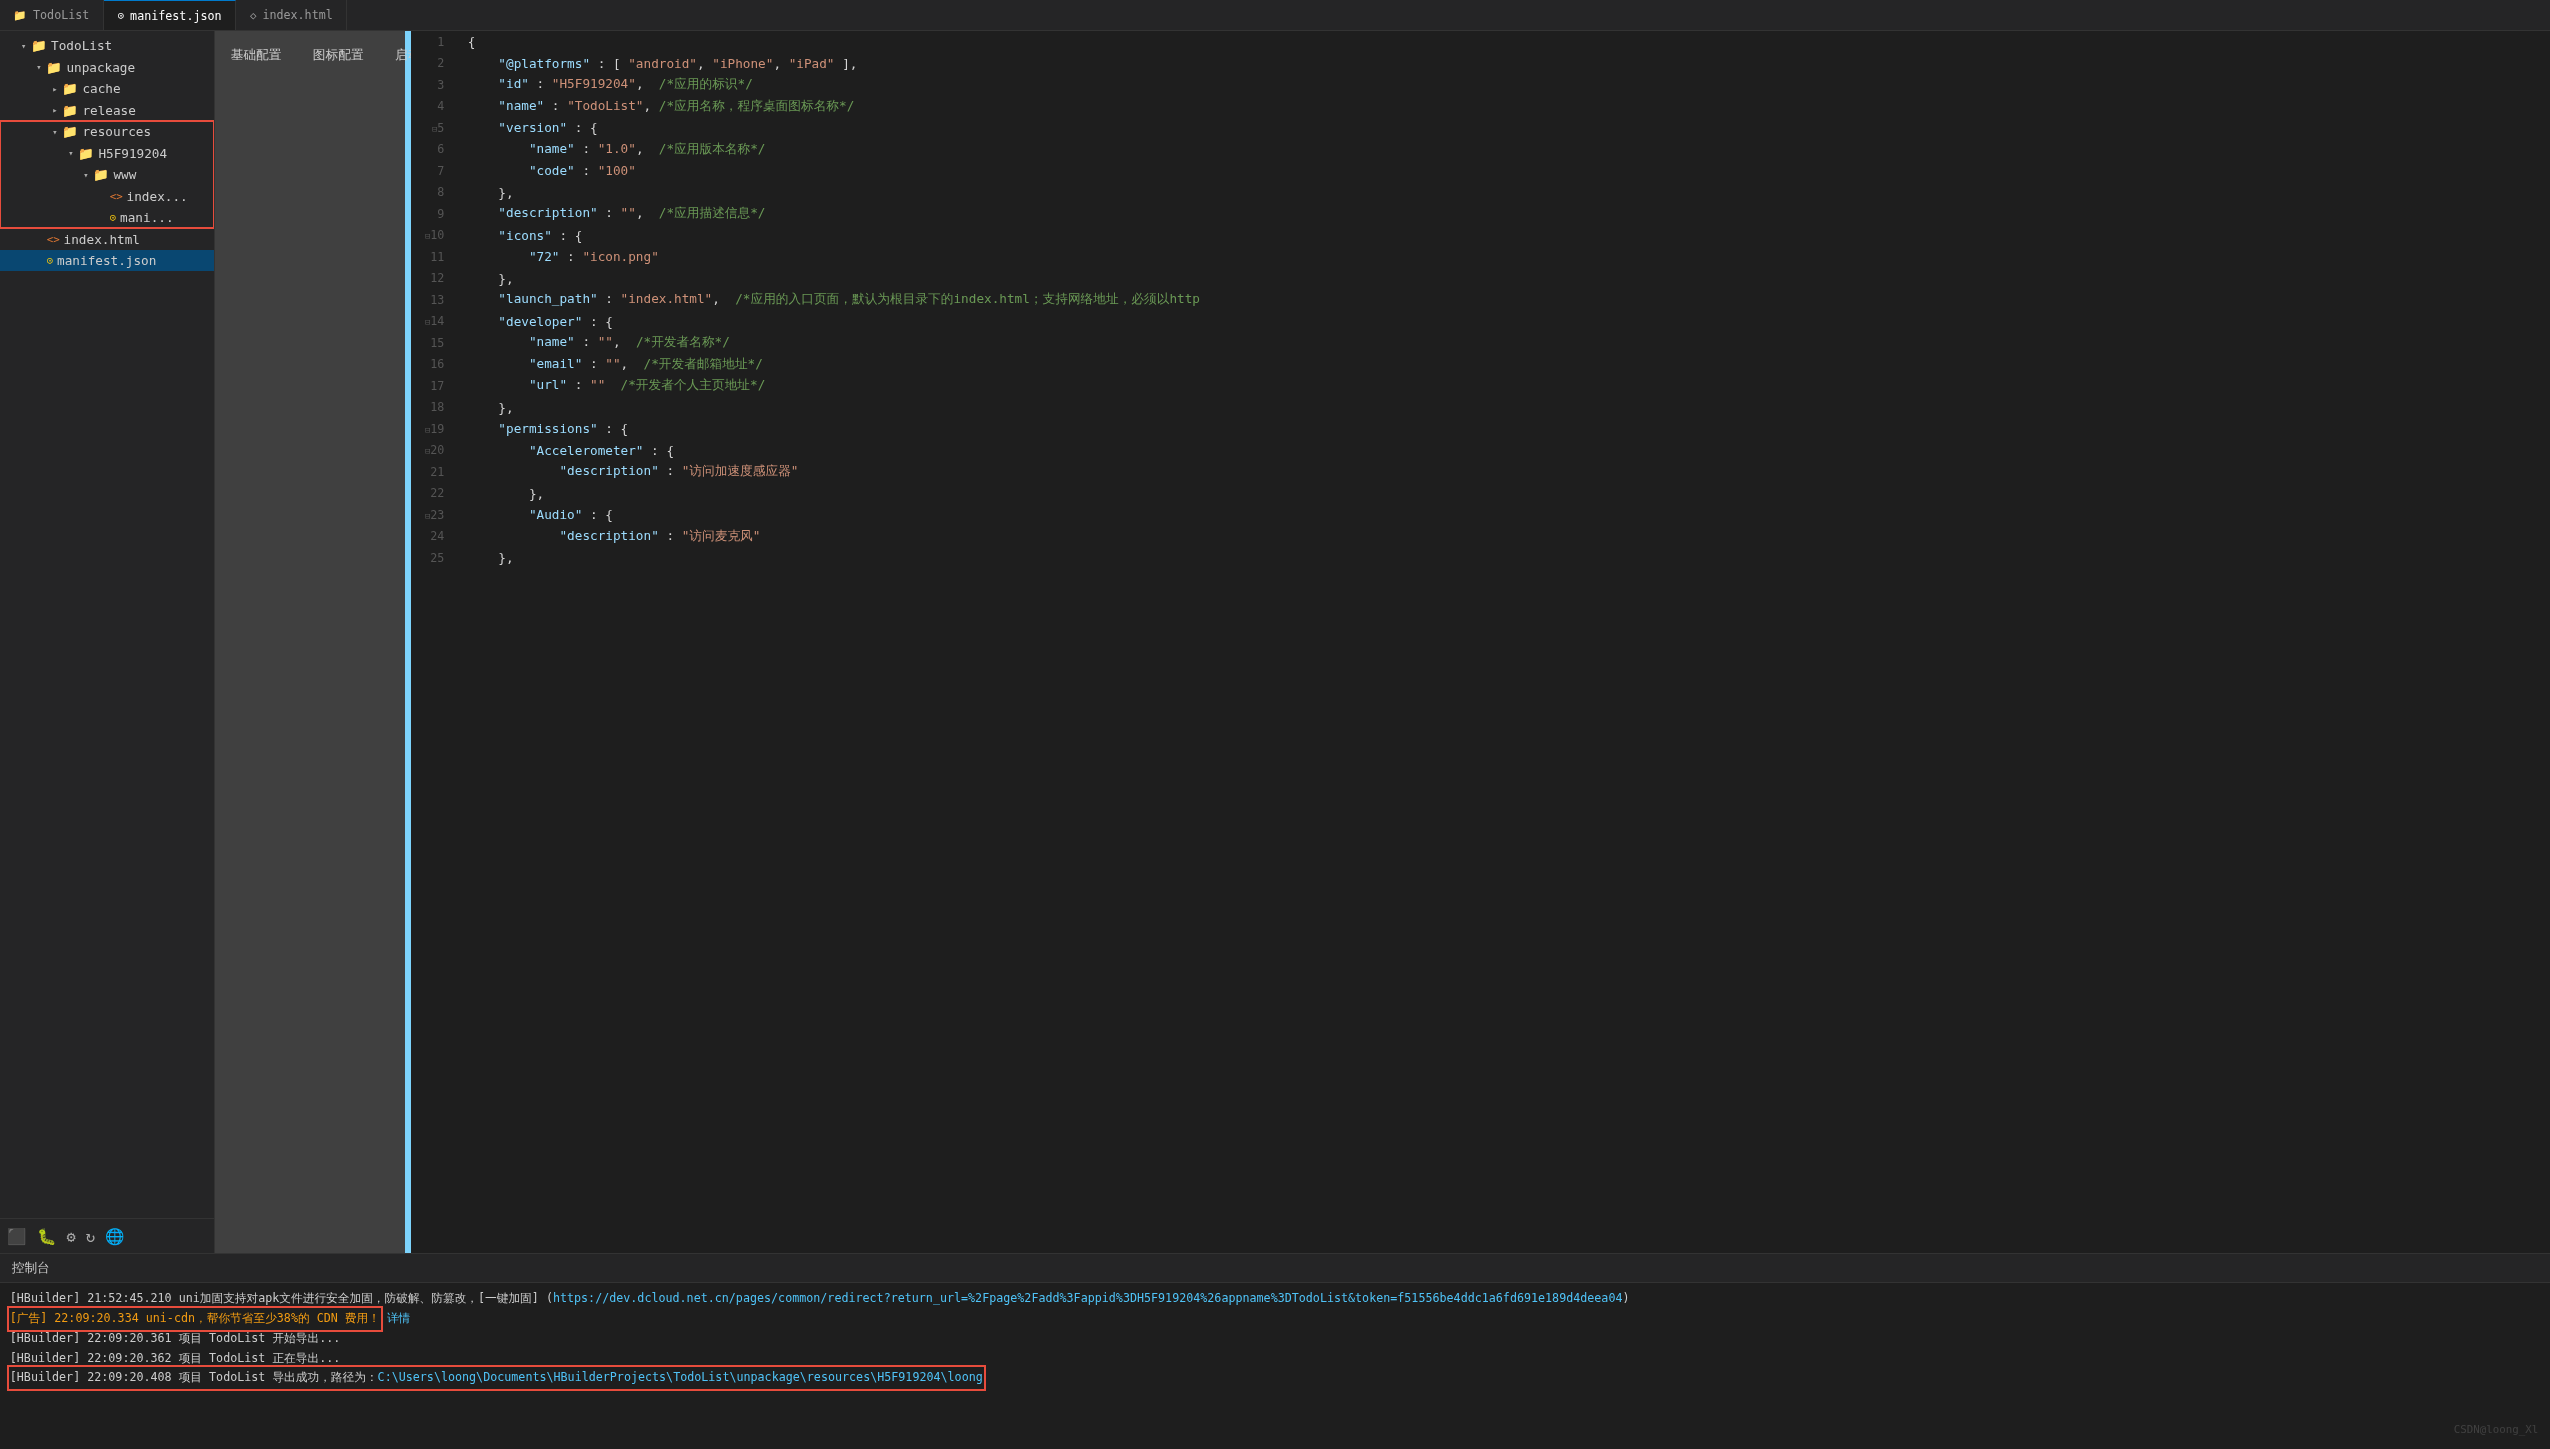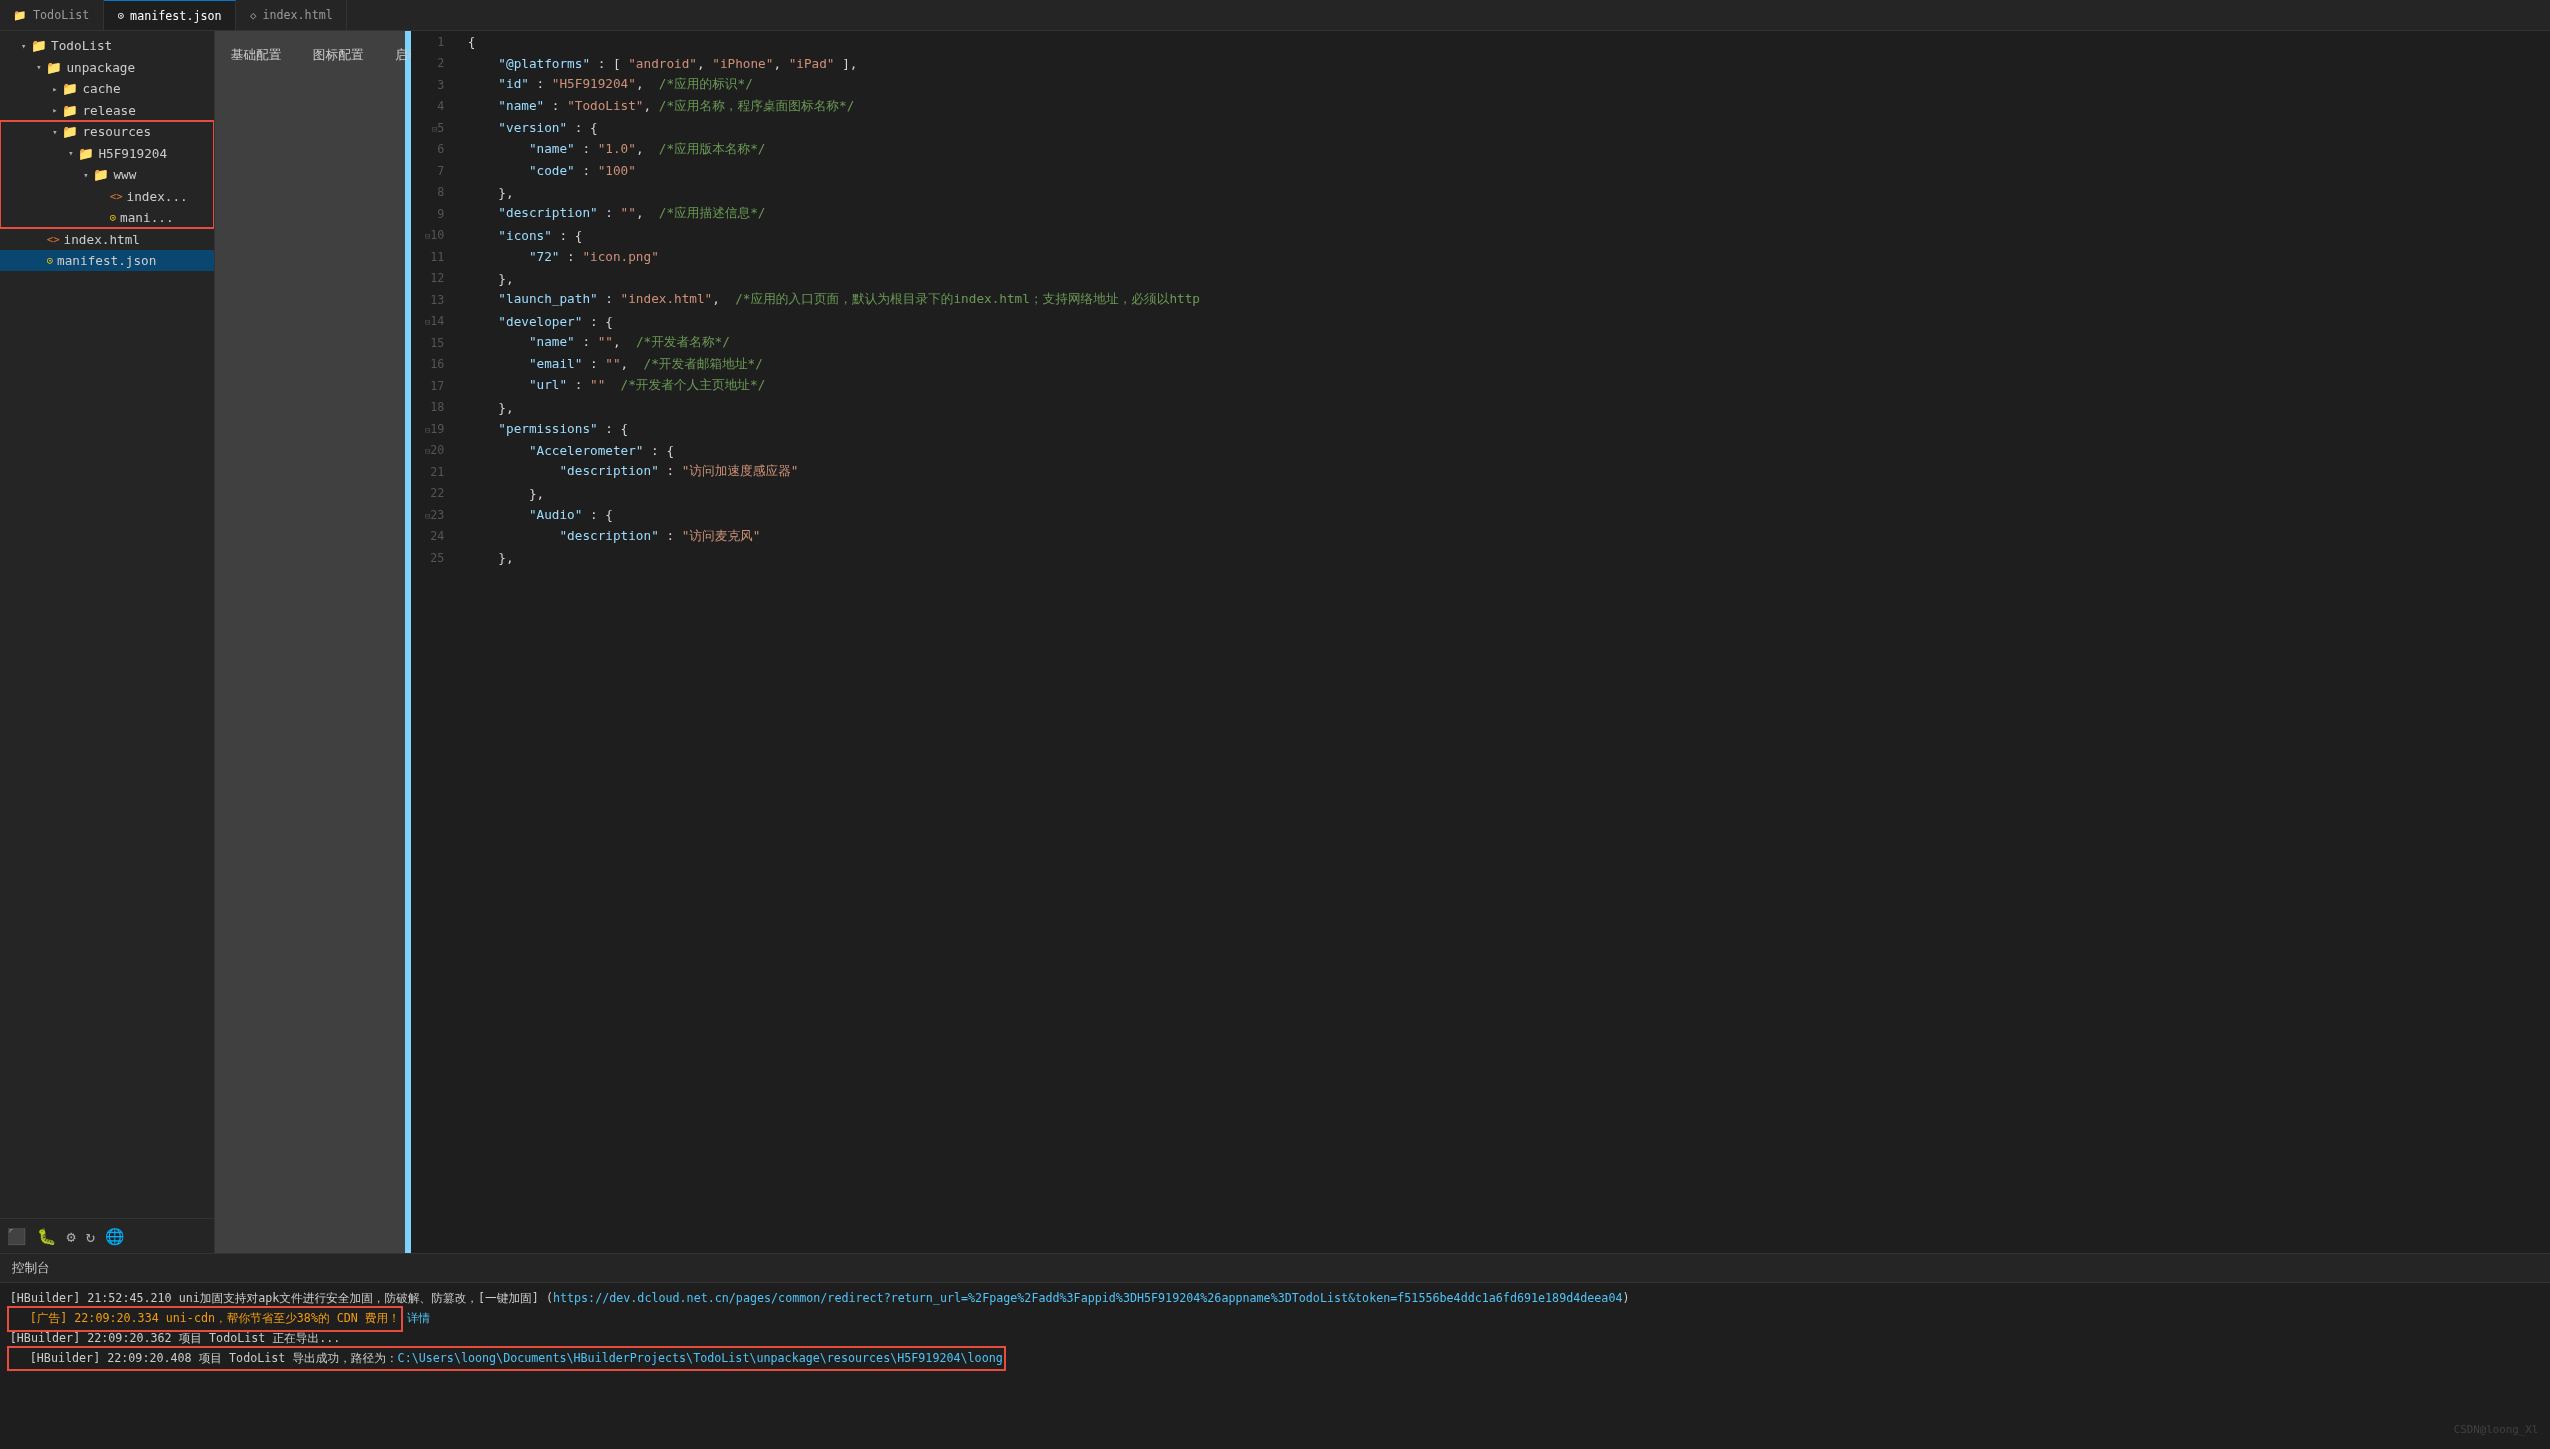--- a/index.html
+++ b/index.html
@@ -203,21 +203,21 @@
     .console-body {
       flex: 1;
       overflow-y: auto;
       padding: 5.9px 9.8px;
       font-size: 11.7px;
       line-height: 1.7;
     }
     .console-line { color: #ccc; }
     .console-link { color: #4fc3f7; cursor: pointer; }
     .console-ad { color: #f39c12; }
-    .console-highlight { outline: 2px solid #e74c3c; outline-offset: 1px; display: inline-block; padding-left: 20px; }
+    .console-highlight { outline: 2px solid #e74c3c; outline-offset: 1px; display: inline-block; }
     .console-path { color: #4fc3f7; cursor: pointer; }
 
     
     .resources-group {
       outline: 2px solid #e74c3c;
       outline-offset: -1px;
     }
 
     .watermark {
       position: fixed;
@@ -484,20 +484,23 @@
   <div class="console-body">
 
     <div class="console-line">
       <span>[HBuilder] 21:52:45.210 uni加固支持对apk文件进行安全加固，防破解、防篡改，[一键加固] (</span><span class="console-link">https://dev.dcloud.net.cn/pages/common/redirect?return_url=%2Fpage%2Fadd%3Fappid%3DH5F919204%26appname%3DTodoList&amp;token=f51556be4ddc1a6fd691e189d4deea04</span><span>)</span>
     </div>
 
     <div class="console-line console-ad">
       <span><span class="console-highlight">[广告] 22:09:20.334 uni-cdn，帮你节省至少38%的 CDN 费用！</span> <span class="console-link">详情</span></span>
     </div>
 
+    <div class="console-line">
+      <span>[HBuilder] 22:09:20.361 项目 TodoList 开始导出...</span>
+    </div>
 
     <div class="console-line">
       <span>[HBuilder] 22:09:20.362 项目 TodoList 正在导出...</span>
     </div>
 
     <div class="console-line">
       <span><span class="console-highlight">[HBuilder] 22:09:20.408 项目 TodoList 导出成功，路径为：<span class="console-path">C:\Users\loong\Documents\HBuilderProjects\TodoList\unpackage\resources\H5F919204\loong</span></span></span>
     </div>
 
   </div>

